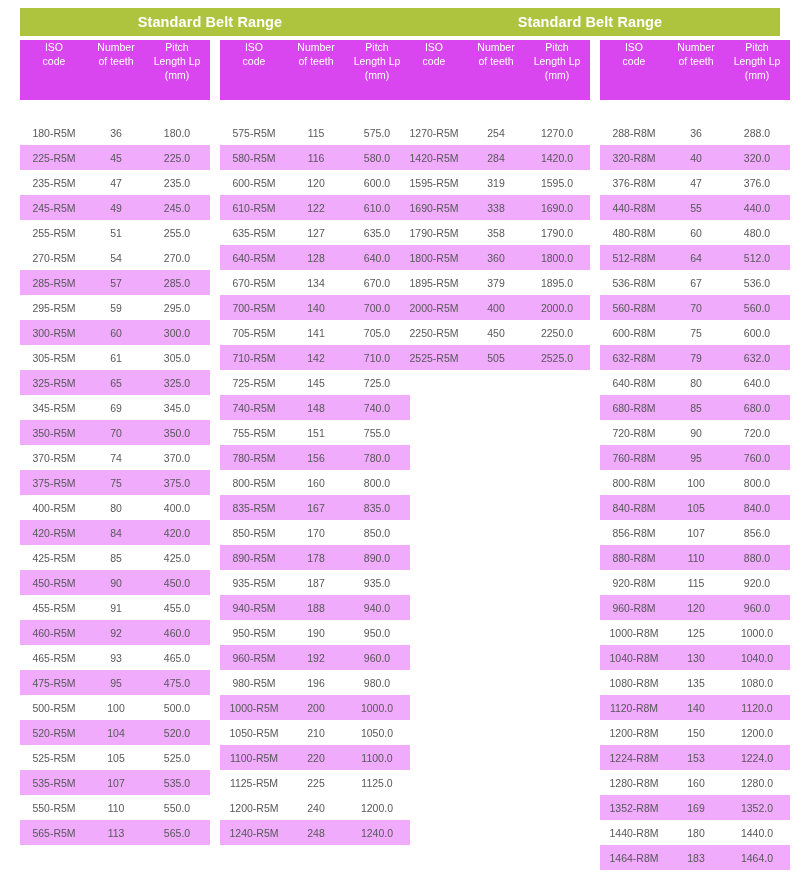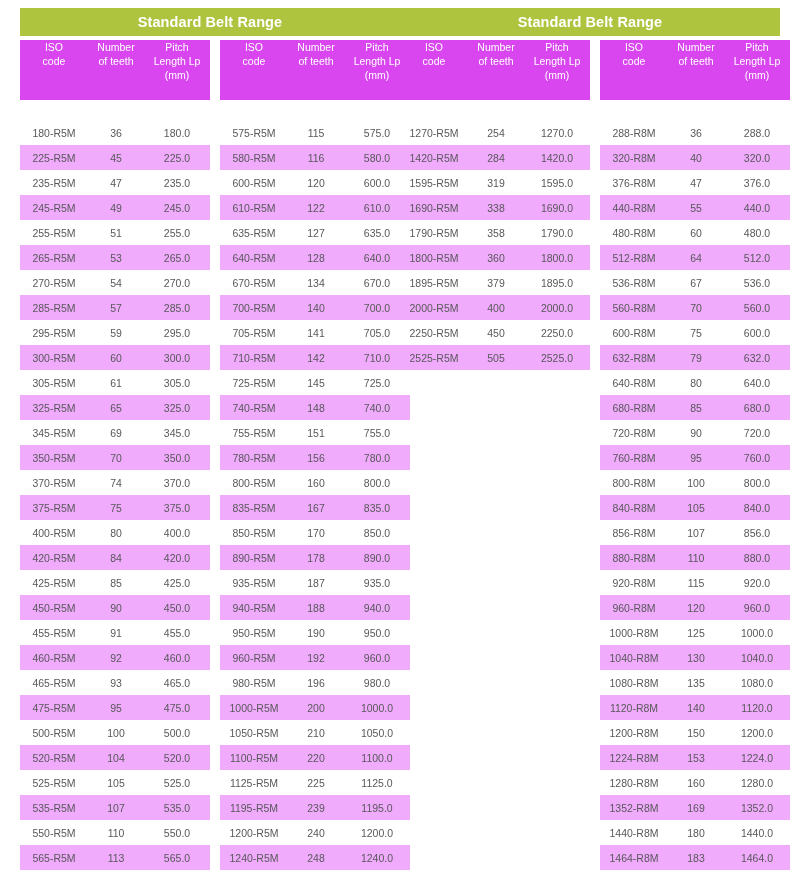--- a/index.html
+++ b/index.html
@@ -138,25 +138,20 @@
               <div class="drow alt">
                 <div class="dcell c-iso">245-R5M</div>
                 <div class="dcell c-teeth">49</div>
                 <div class="dcell c-pitch">245.0</div>
               </div>
               <div class="drow">
                 <div class="dcell c-iso">255-R5M</div>
                 <div class="dcell c-teeth">51</div>
                 <div class="dcell c-pitch">255.0</div>
               </div>
-              <div class="drow alt">
-                <div class="dcell c-iso">265-R5M</div>
-                <div class="dcell c-teeth">53</div>
-                <div class="dcell c-pitch">265.0</div>
-              </div>
               <div class="drow">
                 <div class="dcell c-iso">270-R5M</div>
                 <div class="dcell c-teeth">54</div>
                 <div class="dcell c-pitch">270.0</div>
               </div>
               <div class="drow alt">
                 <div class="dcell c-iso">285-R5M</div>
                 <div class="dcell c-teeth">57</div>
                 <div class="dcell c-pitch">285.0</div>
               </div>
@@ -416,25 +411,20 @@
               </div>
               <div class="drow alt">
                 <div class="dcell c-iso">1100-R5M</div>
                 <div class="dcell c-teeth">220</div>
                 <div class="dcell c-pitch">1100.0</div>
               </div>
               <div class="drow">
                 <div class="dcell c-iso">1125-R5M</div>
                 <div class="dcell c-teeth">225</div>
                 <div class="dcell c-pitch">1125.0</div>
-              </div>
-              <div class="drow alt">
-                <div class="dcell c-iso">1195-R5M</div>
-                <div class="dcell c-teeth">239</div>
-                <div class="dcell c-pitch">1195.0</div>
               </div>
               <div class="drow">
                 <div class="dcell c-iso">1200-R5M</div>
                 <div class="dcell c-teeth">240</div>
                 <div class="dcell c-pitch">1200.0</div>
               </div>
               <div class="drow alt">
                 <div class="dcell c-iso">1240-R5M</div>
                 <div class="dcell c-teeth">248</div>
                 <div class="dcell c-pitch">1240.0</div>

